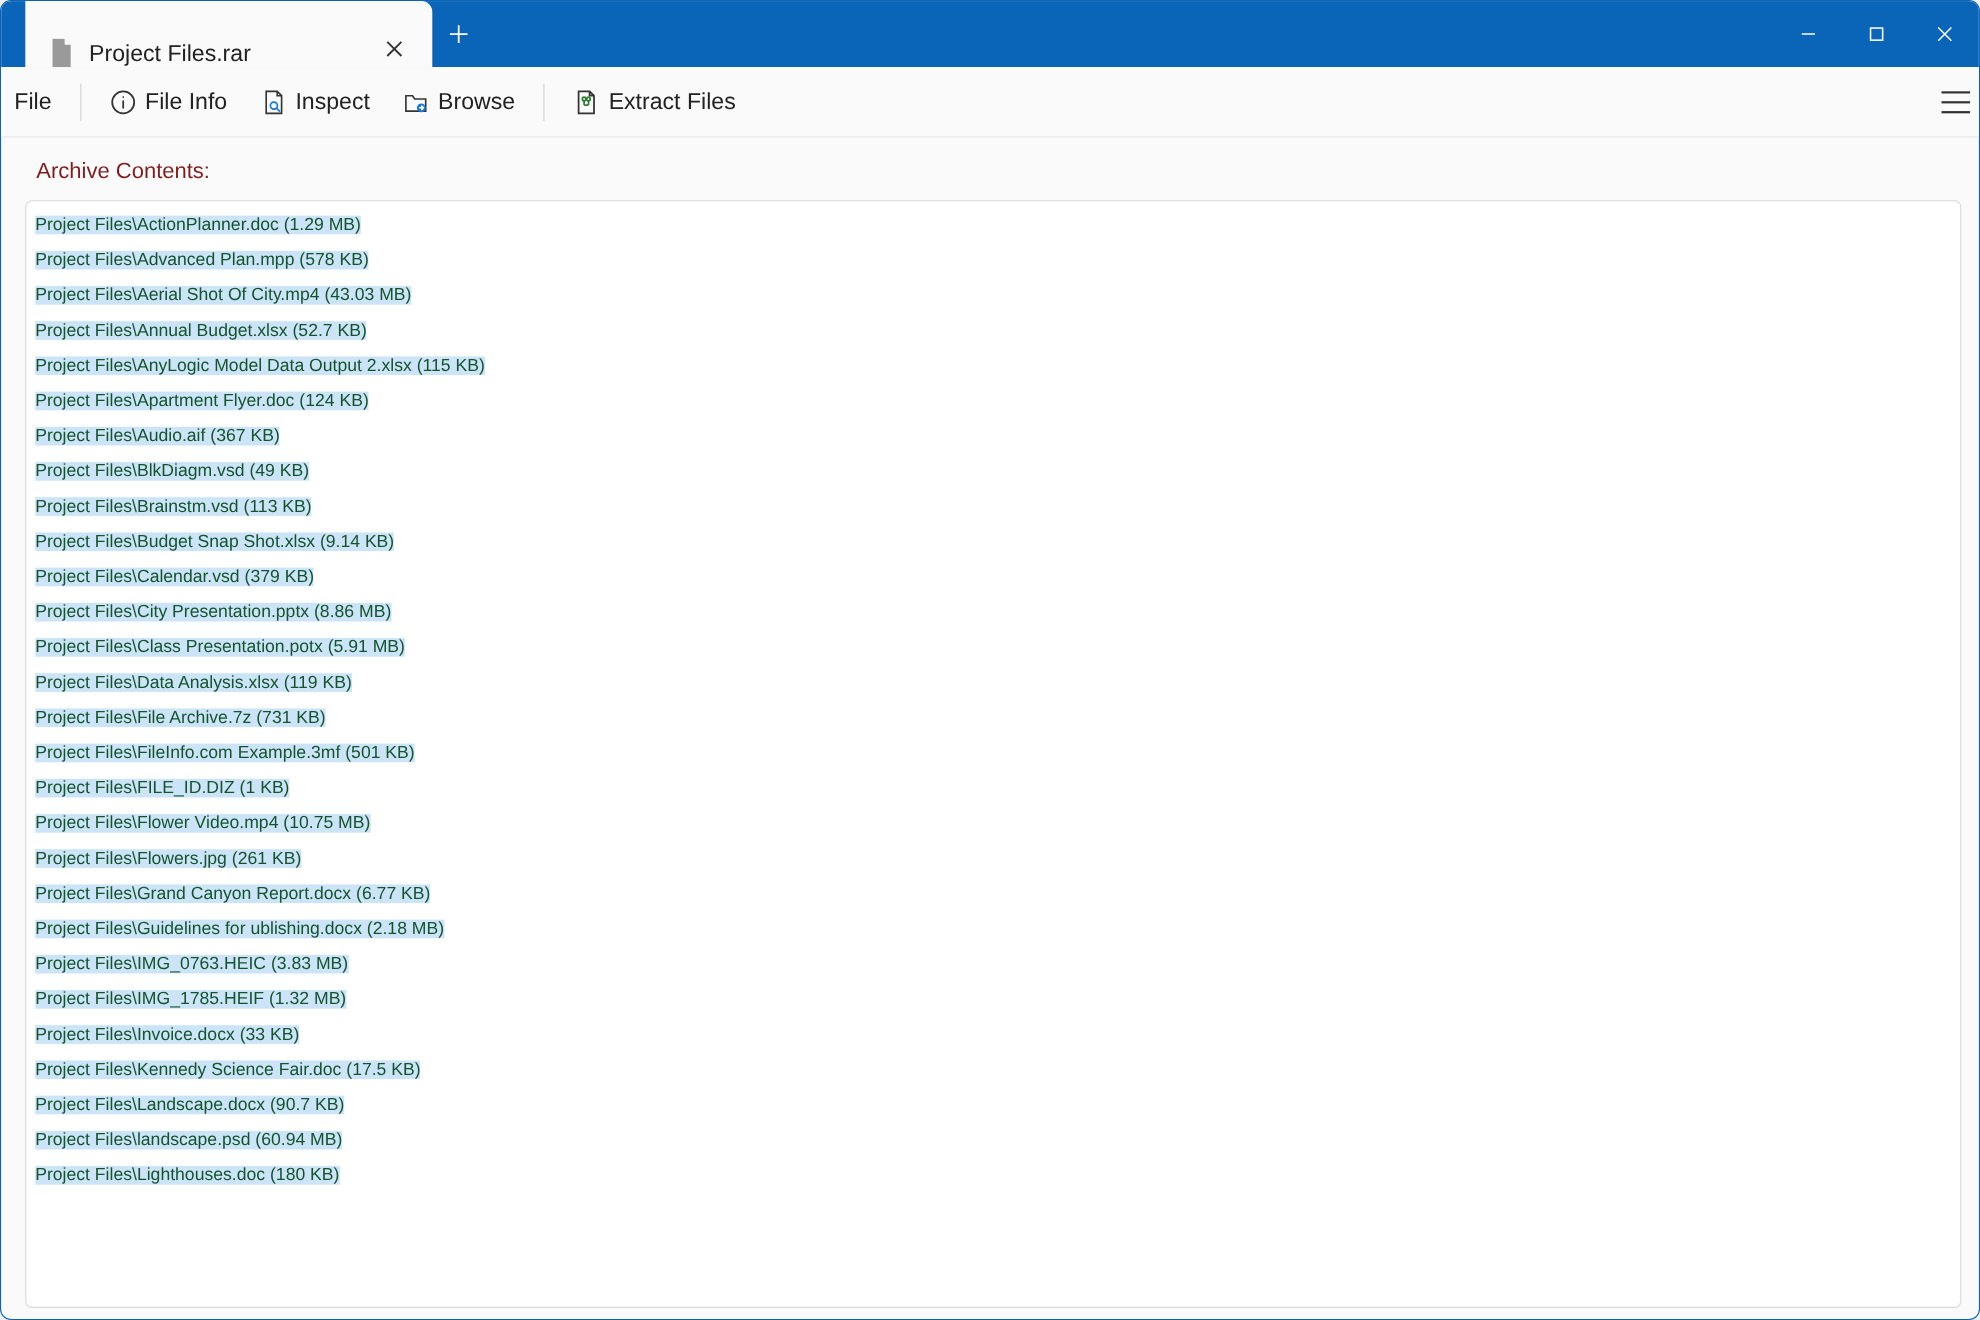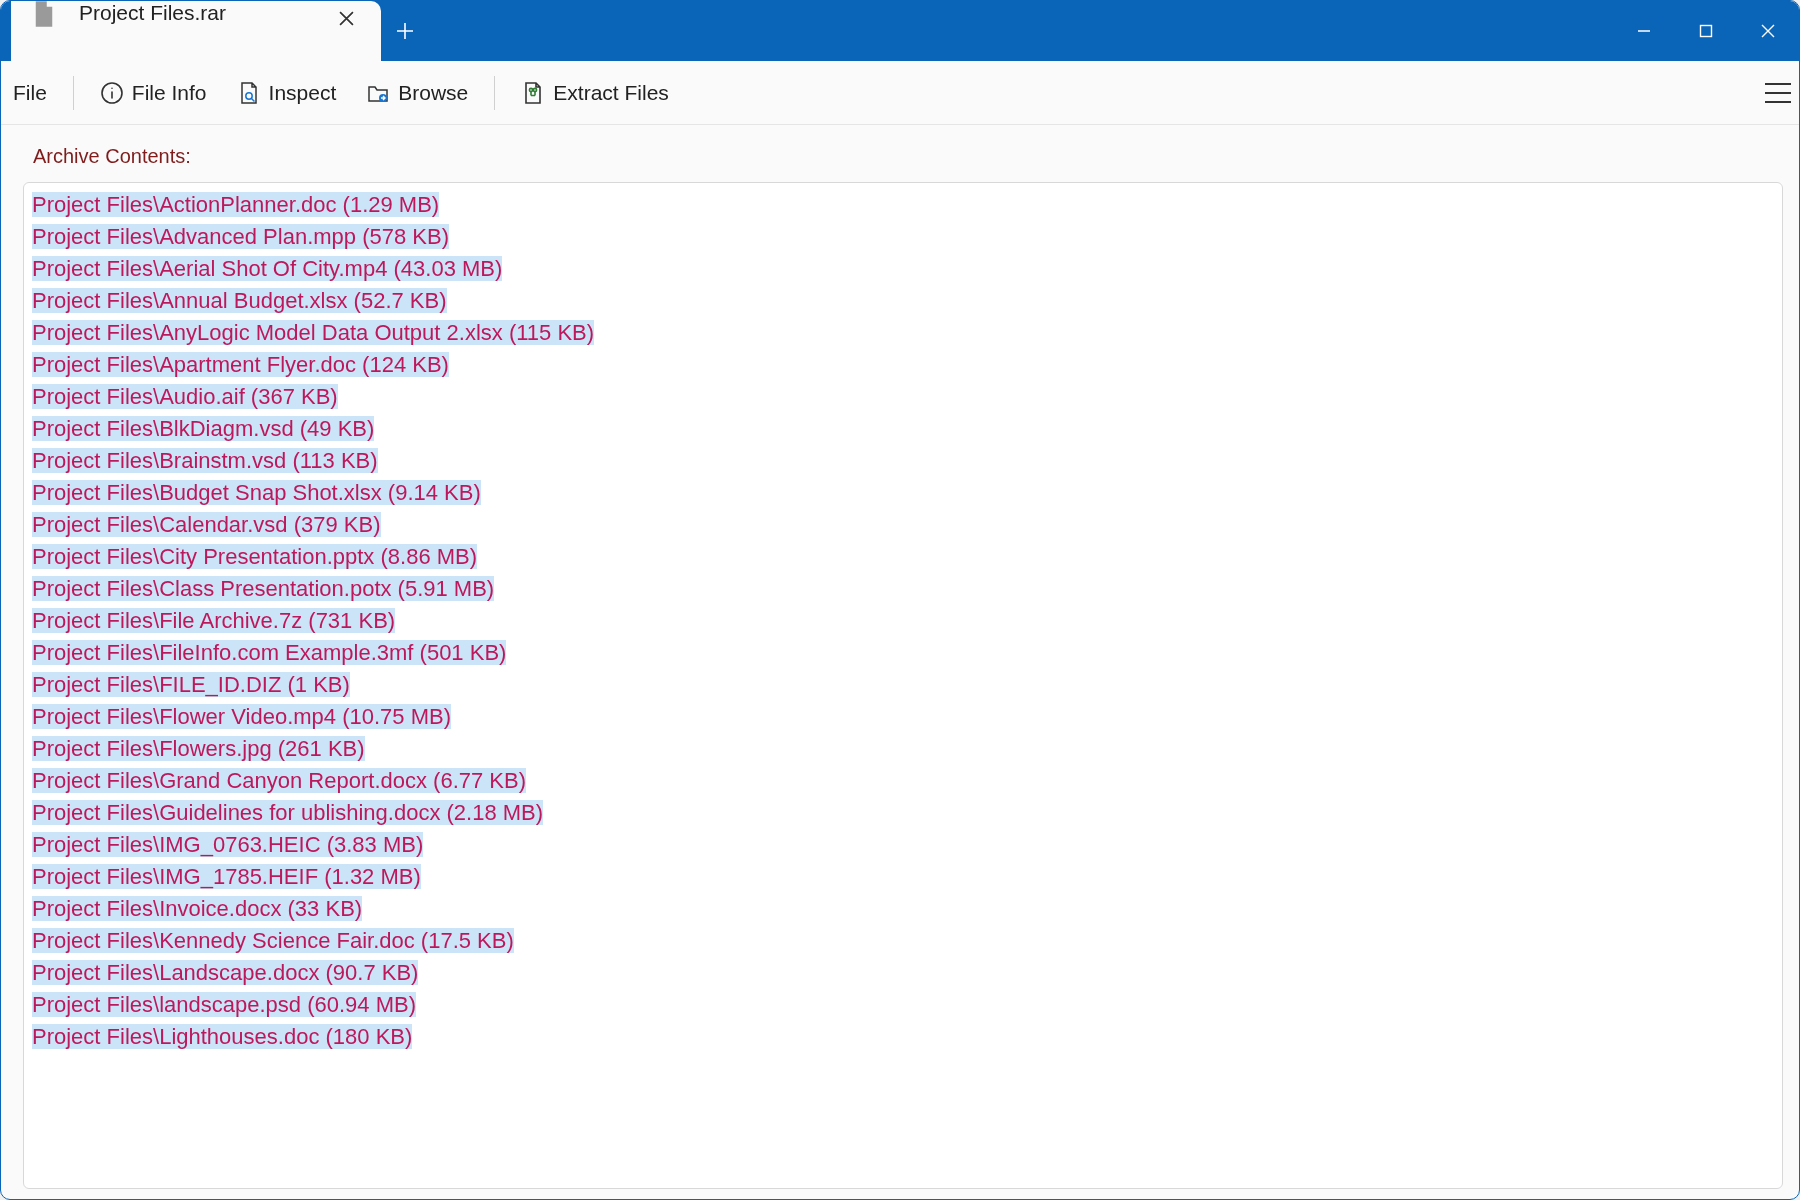--- a/index.html
+++ b/index.html
@@ -23,25 +23,25 @@
 .title-bar {
   height: 60px;
   background: #0a64b8;
   display: flex;
   align-items: stretch;
 }
 .tab {
   background: #fafafa;
   border-top-right-radius: 10px;
   display: flex;
-  align-items: flex-start;
+  align-items: flex-end;
   padding: 0 18px 0 22px;
-  gap: 24px;
+  gap: 14px;
   min-width: 370px;
-  margin-left: 10px;
+  margin-left: 22px;
 }
 .tab-icon {
   width: 22px; height: 26px;
   fill: #8a8a8a;
 }
 .tab-title {
   font-size: 21px;
   color: #222;
   flex: 1;
 }
@@ -105,23 +105,23 @@
   border-radius: 6px;
   background: #fff;
   overflow: hidden;
   position: relative;
   display: flex;
 }
 .listing {
   flex: 1;
   overflow-y: auto;
   padding: 6px 8px;
-  font-size: 22px;
+  font-size: 16px;
   line-height: 32px;
-  color: #be185d;
+  color: #14532d;
 }
 .listing div {
   white-space: nowrap;
 }
 .listing div span.sel { background: #cce4f7; }
 
 
 .listing::-webkit-scrollbar { width: 14px; }
 .listing::-webkit-scrollbar-track { background: transparent; }
 .listing::-webkit-scrollbar-thumb { background: #b8b8b8; border-radius: 7px; }
@@ -233,20 +233,21 @@
         <div><span class="sel">Project Files\Annual Budget.xlsx (52.7 KB)</span></div>
         <div><span class="sel">Project Files\AnyLogic Model Data Output 2.xlsx (115 KB)</span></div>
         <div><span class="sel">Project Files\Apartment Flyer.doc (124 KB)</span></div>
         <div><span class="sel">Project Files\Audio.aif (367 KB)</span></div>
         <div><span class="sel">Project Files\BlkDiagm.vsd (49 KB)</span></div>
         <div><span class="sel">Project Files\Brainstm.vsd (113 KB)</span></div>
         <div><span class="sel">Project Files\Budget Snap Shot.xlsx (9.14 KB)</span></div>
         <div><span class="sel">Project Files\Calendar.vsd (379 KB)</span></div>
         <div><span class="sel">Project Files\City Presentation.pptx (8.86 MB)</span></div>
         <div><span class="sel">Project Files\Class Presentation.potx (5.91 MB)</span></div>
+        <div><span class="sel">Project Files\Data Analysis.xlsx (119 KB)</span></div>
         <div><span class="sel">Project Files\File Archive.7z (731 KB)</span></div>
         <div><span class="sel">Project Files\FileInfo.com Example.3mf (501 KB)</span></div>
         <div><span class="sel">Project Files\FILE_ID.DIZ (1 KB)</span></div>
         <div><span class="sel">Project Files\Flower Video.mp4 (10.75 MB)</span></div>
         <div><span class="sel">Project Files\Flowers.jpg (261 KB)</span></div>
         <div><span class="sel">Project Files\Grand Canyon Report.docx (6.77 KB)</span></div>
         <div><span class="sel">Project Files\Guidelines for ublishing.docx (2.18 MB)</span></div>
         <div><span class="sel">Project Files\IMG_0763.HEIC (3.83 MB)</span></div>
         <div><span class="sel">Project Files\IMG_1785.HEIF (1.32 MB)</span></div>
         <div><span class="sel">Project Files\Invoice.docx (33 KB)</span></div>

